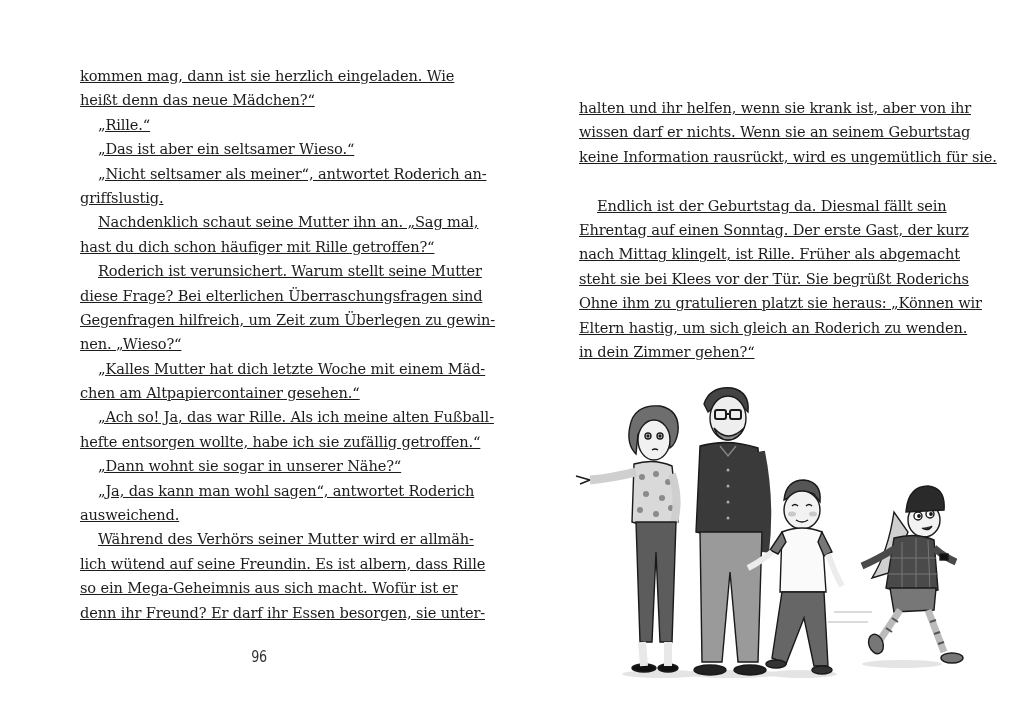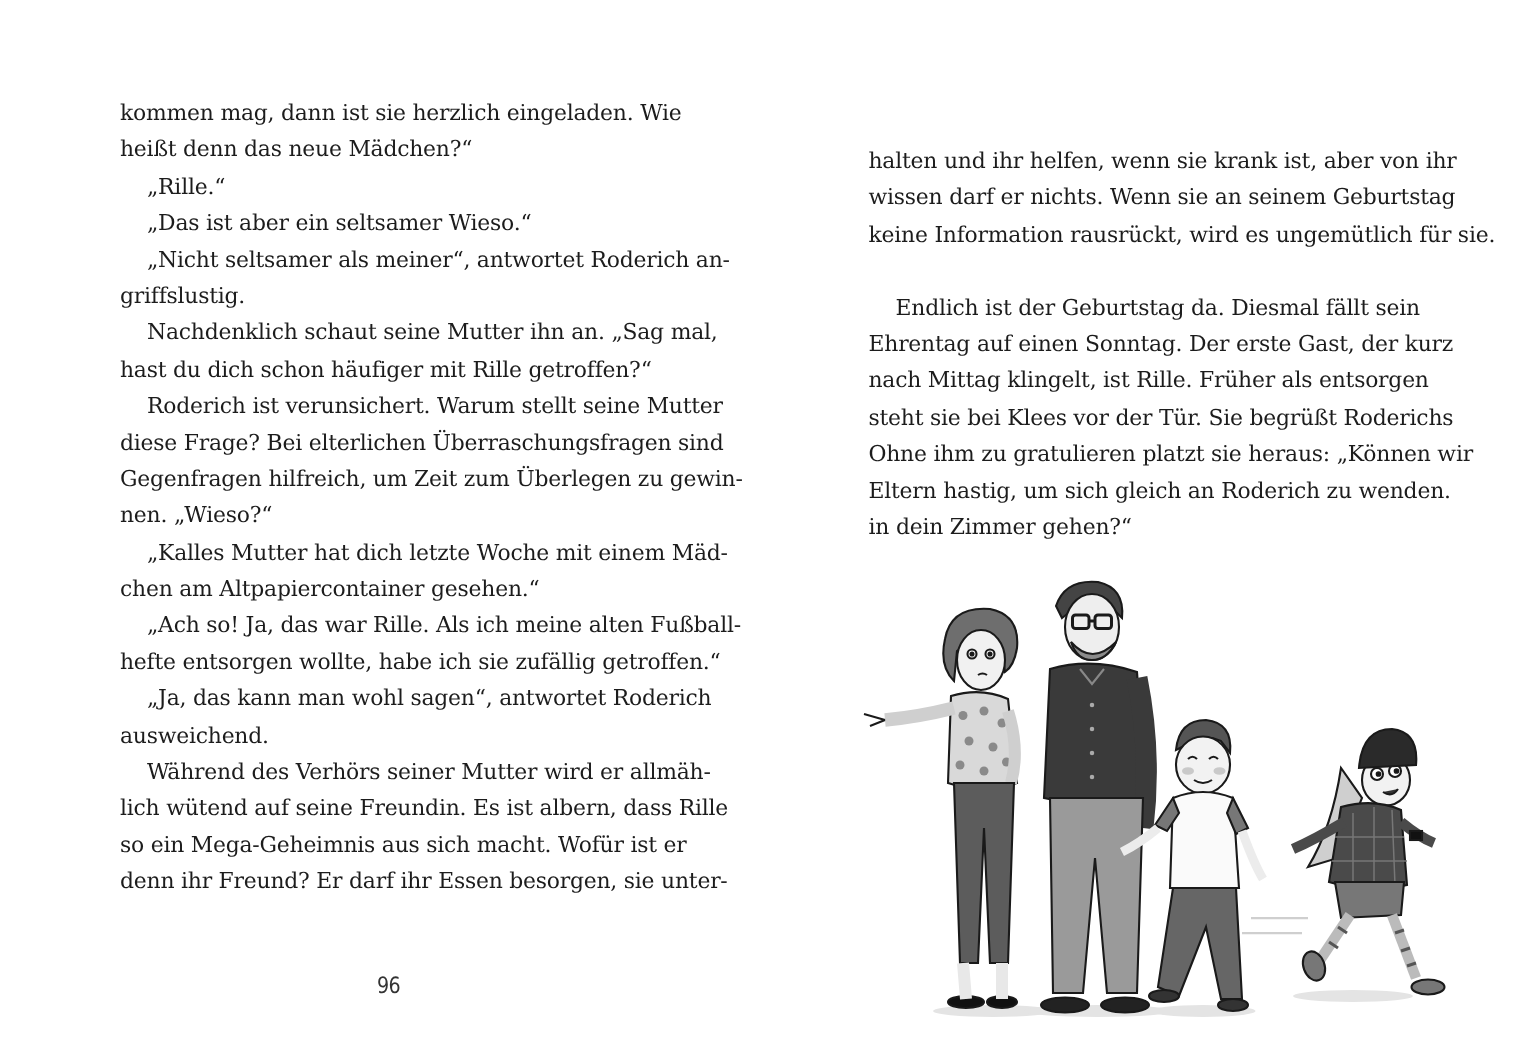--- a/index.html
+++ b/index.html
@@ -28,20 +28,21 @@
     }
     .page-left { left: 0; width: 510px; }
     .page-right { left: 510px; width: 510px; margin-top: 32px; }
 
     .text-block {
       position: absolute;
       width: 362px;
       font-size: 14.6px;
       line-height: 24.4px;
       letter-spacing: -0.15px;
+      text-decoration: underline;
     }
     .page-left .text-block { left: 80px; top: 64px; }
     .page-right .text-block { left: 69px; top: 64px; }
 
     .line {
       display: block;
       white-space: nowrap;
       text-align: justify;
       text-align-last: justify;
       height: 24.4px;
@@ -97,20 +98,21 @@
         <span class="line indent">Nachdenklich schaut seine Mutter ihn an. „Sag mal,</span>
         <span class="line last">hast du dich schon häufiger mit Rille getroffen?“</span>
         <span class="line indent">Roderich ist verunsichert. Warum stellt seine Mutter</span>
         <span class="line">diese Frage? Bei elterlichen Überraschungsfragen sind</span>
         <span class="line">Gegenfragen hilfreich, um Zeit zum Überlegen zu gewin-</span>
         <span class="line last">nen. „Wieso?“</span>
         <span class="line indent">„Kalles Mutter hat dich letzte Woche mit einem Mäd-</span>
         <span class="line last">chen am Altpapiercontainer gesehen.“</span>
         <span class="line indent">„Ach so! Ja, das war Rille. Als ich meine alten Fußball-</span>
         <span class="line last">hefte entsorgen wollte, habe ich sie zufällig getroffen.“</span>
+        <span class="line indent last">„Dann wohnt sie sogar in unserer Nähe?“</span>
         <span class="line indent">„Ja, das kann man wohl sagen“, antwortet Roderich</span>
         <span class="line last">ausweichend.</span>
         <span class="line indent">Während des Verhörs seiner Mutter wird er allmäh-</span>
         <span class="line">lich wütend auf seine Freundin. Es ist albern, dass Rille</span>
         <span class="line">so ein Mega-Geheimnis aus sich macht. Wofür ist er</span>
         <span class="line">denn ihr Freund? Er darf ihr Essen besorgen, sie unter-</span>
       </div>
     <div class="page-number">96</div>
   </div>
 
@@ -118,21 +120,21 @@
     <div class="text-block">
       <div id="right-p1">
           <span class="line">halten und ihr helfen, wenn sie krank ist, aber von ihr</span>
           <span class="line">wissen darf er nichts. Wenn sie an seinem Geburtstag</span>
           <span class="line last">keine Information rausrückt, wird es ungemütlich für sie.</span>
         </div>
       <span class="gap"></span>
       <div id="right-p2">
           <span class="line indent">Endlich ist der Geburtstag da. Diesmal fällt sein</span>
           <span class="line">Ehrentag auf einen Sonntag. Der erste Gast, der kurz</span>
-          <span class="line">nach Mittag klingelt, ist Rille. Früher als entsorgen</span>
+          <span class="line">nach Mittag klingelt, ist Rille. Früher als abgemacht</span>
           <span class="line">steht sie bei Klees vor der Tür. Sie begrüßt Roderichs</span>
           <span class="line">Ohne ihm zu gratulieren platzt sie heraus: „Können wir</span>
           <span class="line">Eltern hastig, um sich gleich an Roderich zu wenden.</span>
           <span class="line last">in dein Zimmer gehen?“</span>
         </div>
     </div>
 
     <div class="illustration">
       <svg viewBox="0 0 400 300" xmlns="http://www.w3.org/2000/svg">
 

